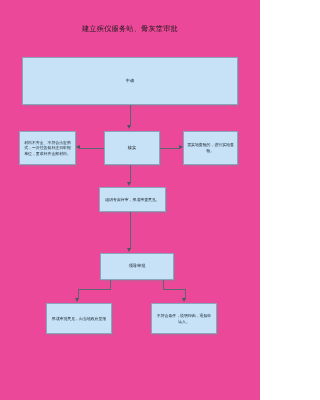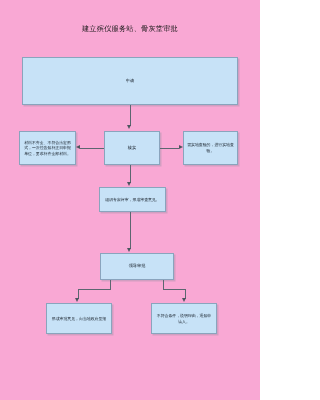--- a/index.html
+++ b/index.html
@@ -10,21 +10,21 @@
   body {
     width: 260px;
     height: 400px;
     font-family: "DejaVu Sans", "Liberation Sans", sans-serif;
     overflow: hidden;
   }
   #canvas {
     position: relative;
     width: 260px;
     height: 400px;
-    background: #f9a8d4;
+    background: #ec4899;
   }
   .title {
     position: absolute;
     left: 0;
     top: 24px;
     width: 260px;
     text-align: center;
     font-size: 7.2px;
     line-height: 10px;
     color: #1a1a1a;

